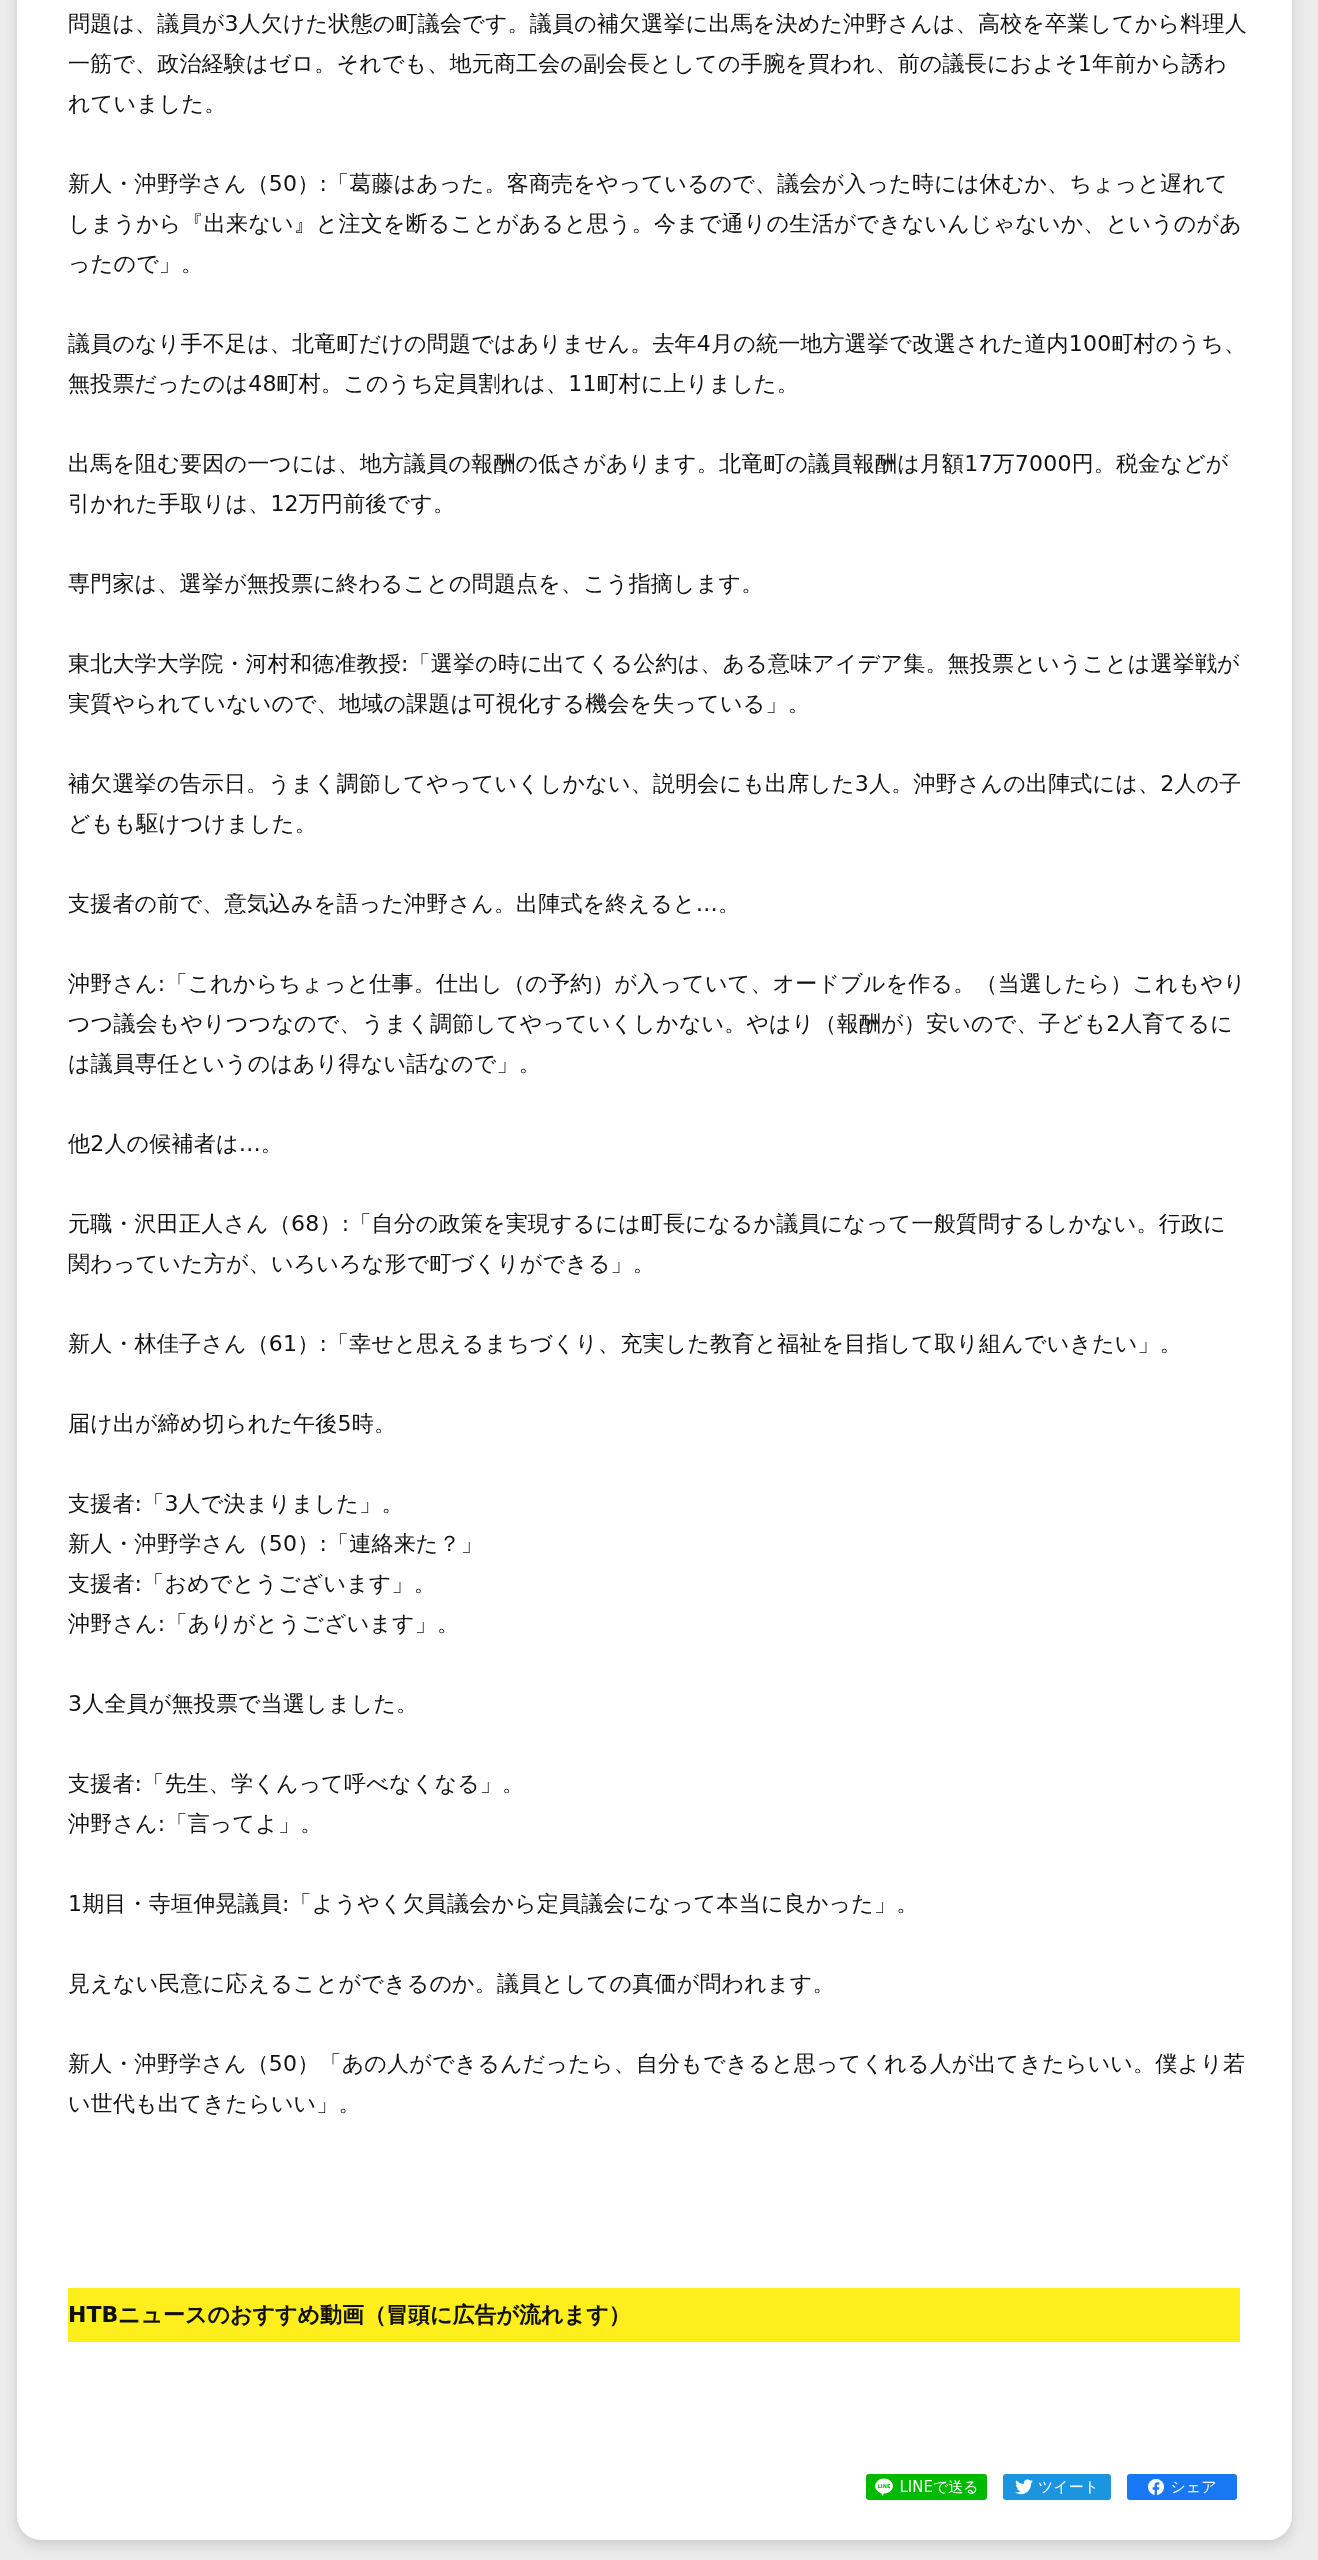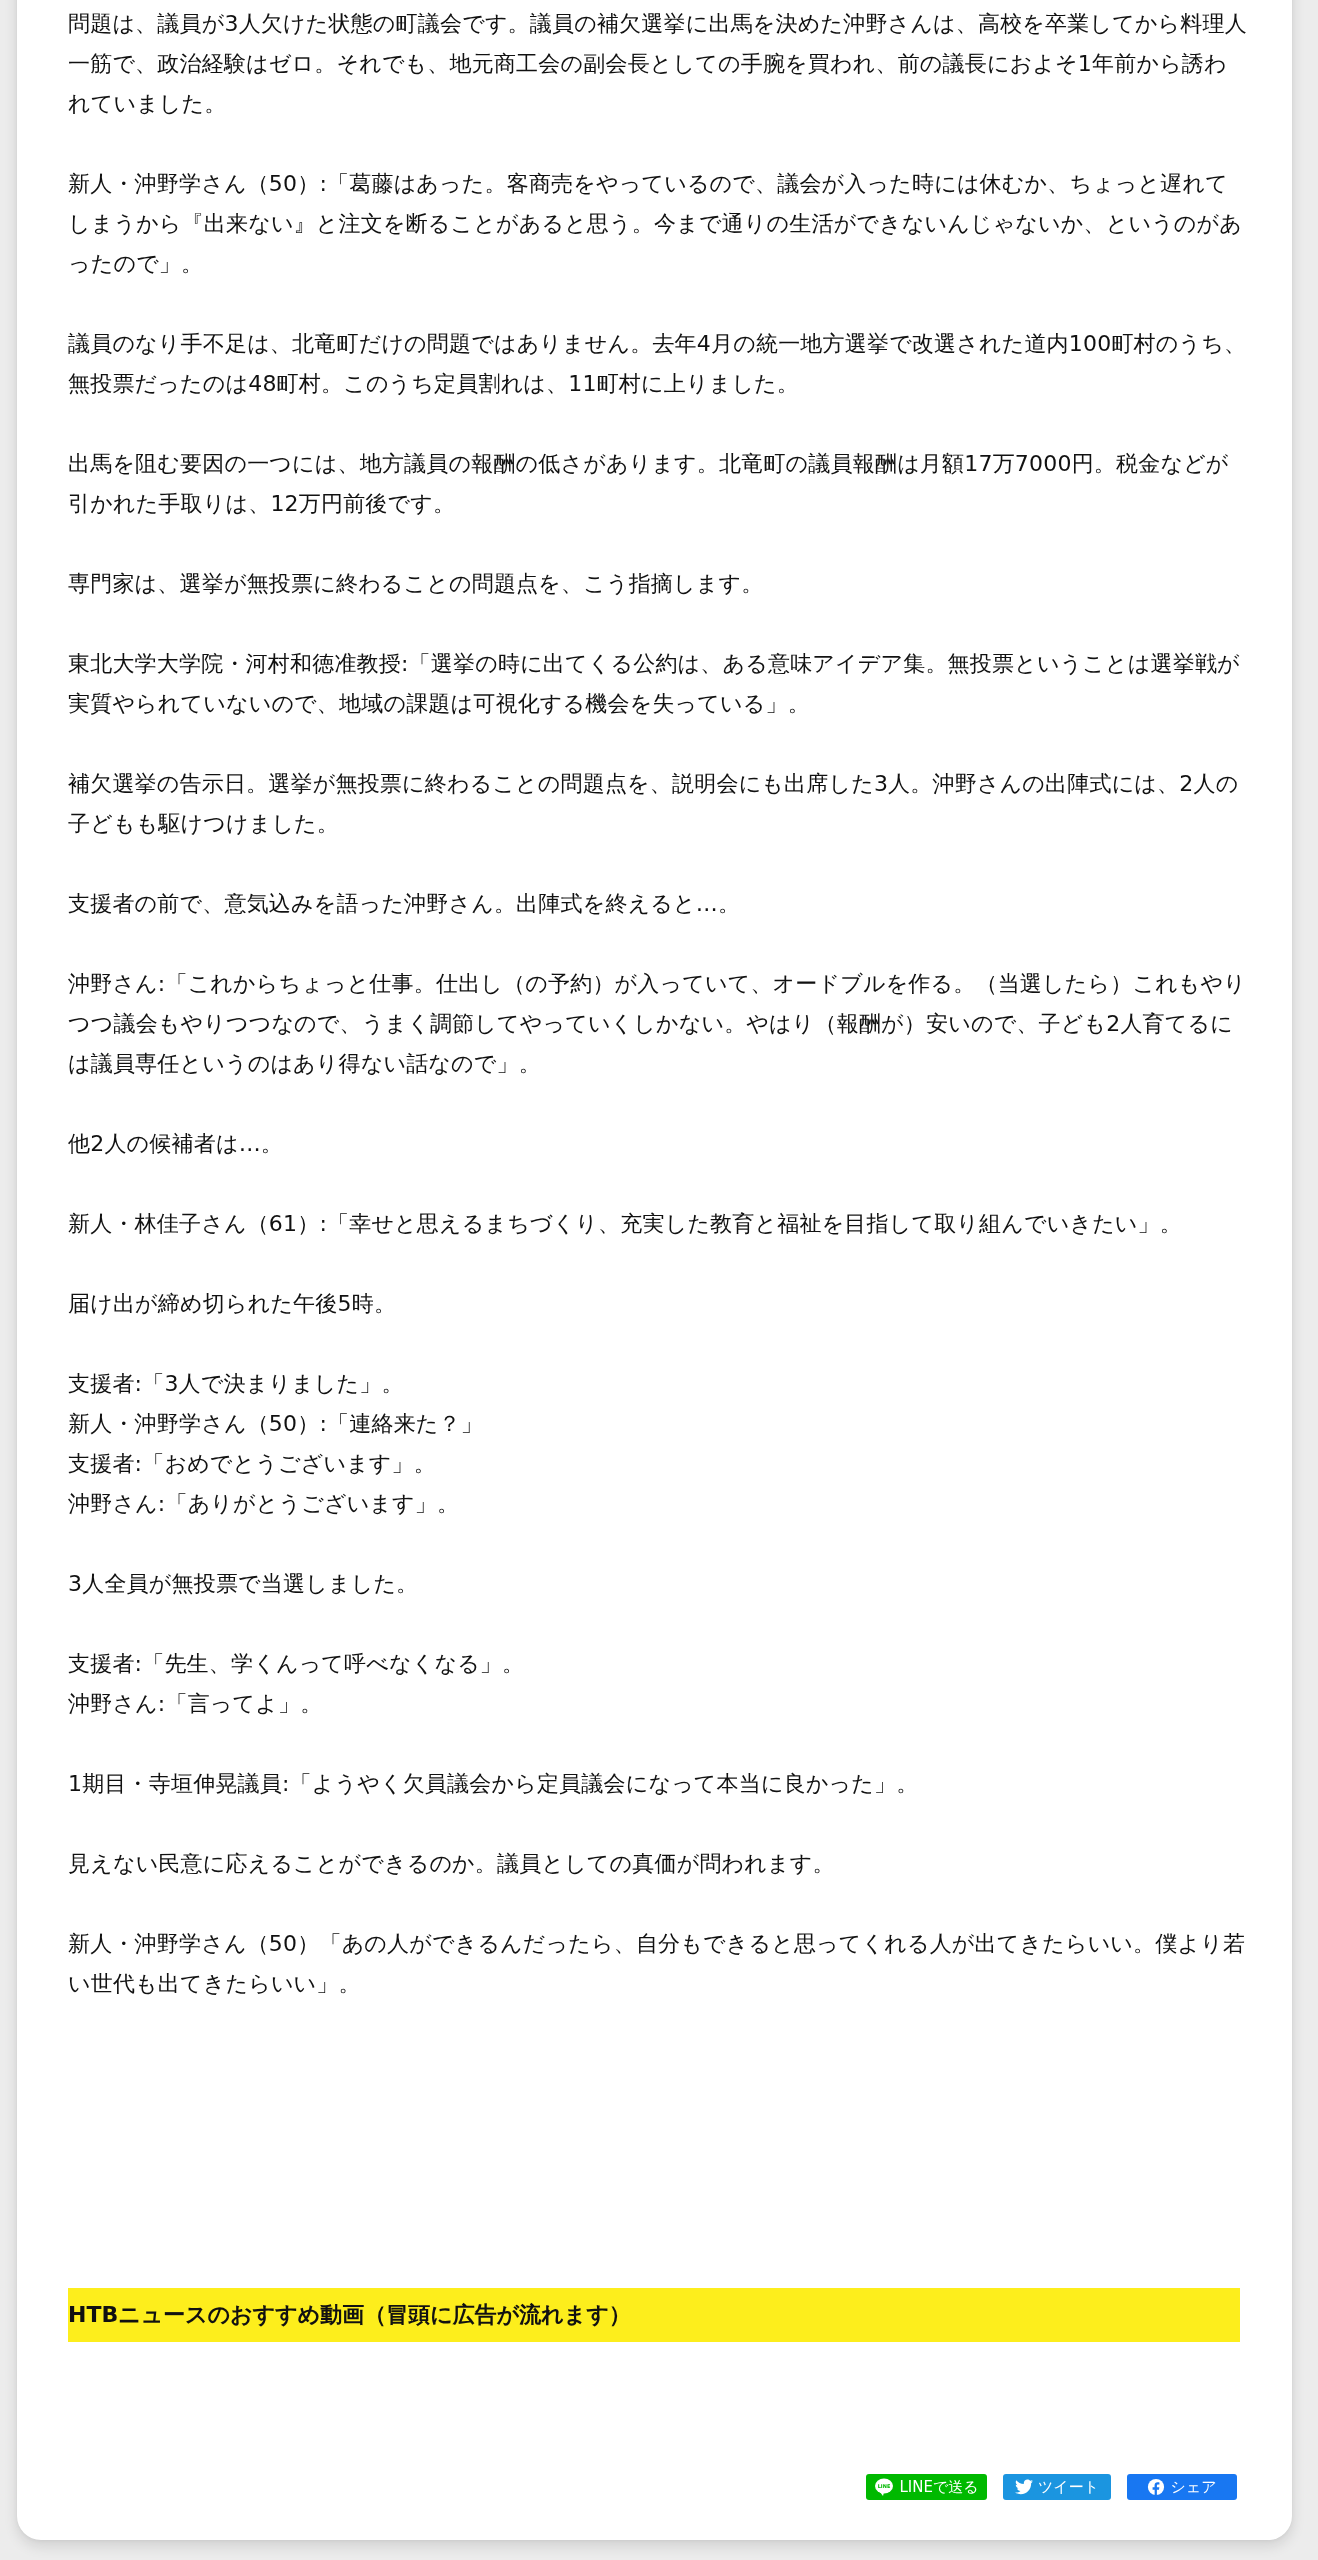--- a/index.html
+++ b/index.html
@@ -83,24 +83,25 @@
 
 <div class="card"></div>
 
 <div class="article">
   <p>問題は、議員が3人欠けた状態の町議会です。議員の補欠選挙に出馬を決めた沖野さんは、高校を卒業してから料理人一筋で、政治経験はゼロ。それでも、地元商工会の副会長としての手腕を買われ、前の議長におよそ1年前から誘われていました。</p>
   <p>新人・沖野学さん（50）:「葛藤はあった。客商売をやっているので、議会が入った時には休むか、ちょっと遅れてしまうから『出来ない』と注文を断ることがあると思う。今まで通りの生活ができないんじゃないか、というのがあったので」。</p>
   <p>議員のなり手不足は、北竜町だけの問題ではありません。去年4月の統一地方選挙で改選された道内100町村のうち、無投票だったのは48町村。このうち定員割れは、11町村に上りました。</p>
   <p>出馬を阻む要因の一つには、地方議員の報酬の低さがあります。北竜町の議員報酬は月額17万7000円。税金などが引かれた手取りは、12万円前後です。</p>
   <p>専門家は、選挙が無投票に終わることの問題点を、こう指摘します。</p>
   <p>東北大学大学院・河村和徳准教授:「選挙の時に出てくる公約は、ある意味アイデア集。無投票ということは選挙戦が実質やられていないので、地域の課題は可視化する機会を失っている」。</p>
-  <p>補欠選挙の告示日。選挙が無投票に終わることの問題点を、説明会にも出席した3人。沖野さんの出陣式には、2人の子どもも駆けつけました。</p>
+  <p>補欠選挙の告示日。うまく調節してやっていくしかない、説明会にも出席した3人。沖野さんの出陣式には、2人の子どもも駆けつけました。</p>
   <p>支援者の前で、意気込みを語った沖野さん。出陣式を終えると…。</p>
   <p>沖野さん:「これからちょっと仕事。仕出し（の予約）が入っていて、オードブルを作る。（当選したら）これもやりつつ議会もやりつつなので、うまく調節してやっていくしかない。やはり（報酬が）安いので、子ども2人育てるには議員専任というのはあり得ない話なので」。</p>
   <p>他2人の候補者は…。</p>
+  <p>元職・沢田正人さん（68）:「自分の政策を実現するには町長になるか議員になって一般質問するしかない。行政に関わっていた方が、いろいろな形で町づくりができる」。</p>
   <p>新人・林佳子さん（61）:「幸せと思えるまちづくり、充実した教育と福祉を目指して取り組んでいきたい」。</p>
   <p>届け出が締め切られた午後5時。</p>
 
   <p class="tight">支援者:「3人で決まりました」。</p>
   <p class="tight">新人・沖野学さん（50）:「連絡来た？」</p>
   <p class="tight">支援者:「おめでとうございます」。</p>
   <p class="tight-last">沖野さん:「ありがとうございます」。</p>
 
   <p>3人全員が無投票で当選しました。</p>
 

